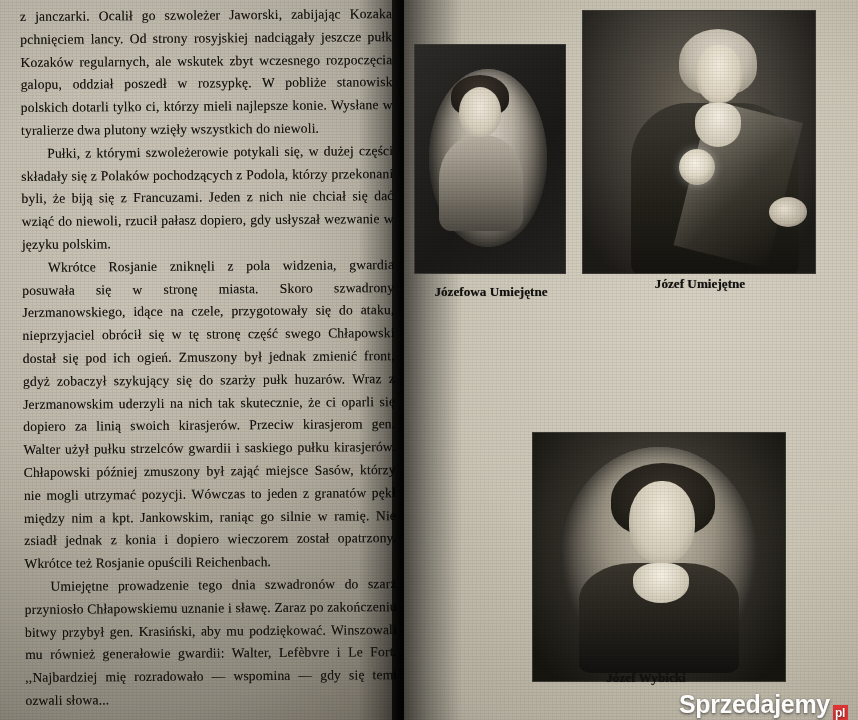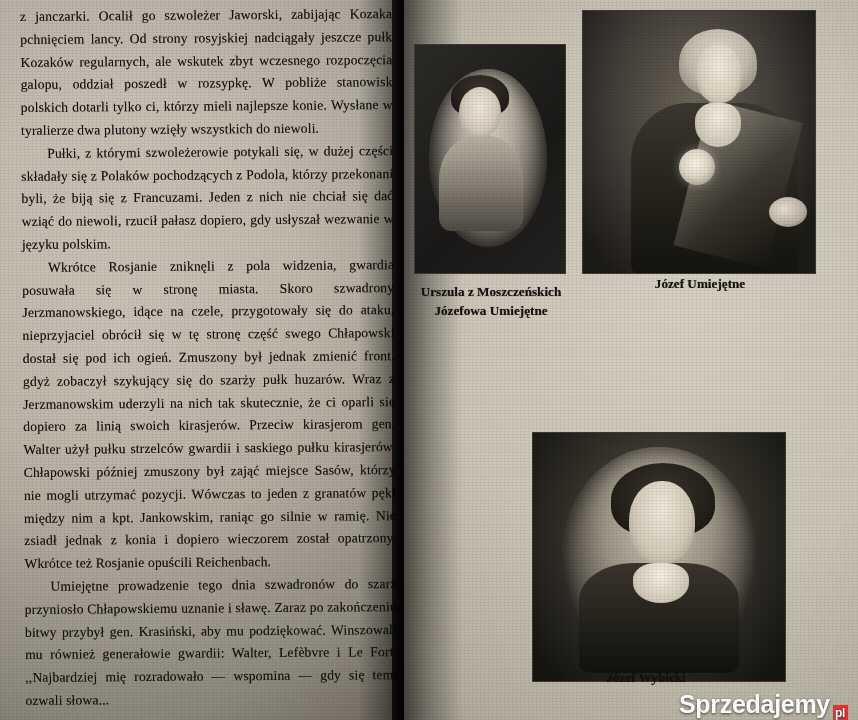--- a/index.html
+++ b/index.html
@@ -341,21 +341,20 @@
 
   <div class="page-right">
 
     <div class="photo" id="photo-urszula">
       <div class="oval"></div>
       <div class="dress"></div>
       <div class="hair"></div>
       <div class="face"></div>
     </div>
     <div class="caption" id="caption-urszula">
-      <div>Urszula z Moszczeńskich</div>
       <div>Józefowa Umiejętne</div>
     </div>
 
     <div class="photo" id="photo-chlapowski">
       <div class="bg"></div>
       <div class="coat"></div>
       <div class="sash"></div>
       <div class="cravat"></div>
       <div class="star"></div>
       <div class="hand"></div>

